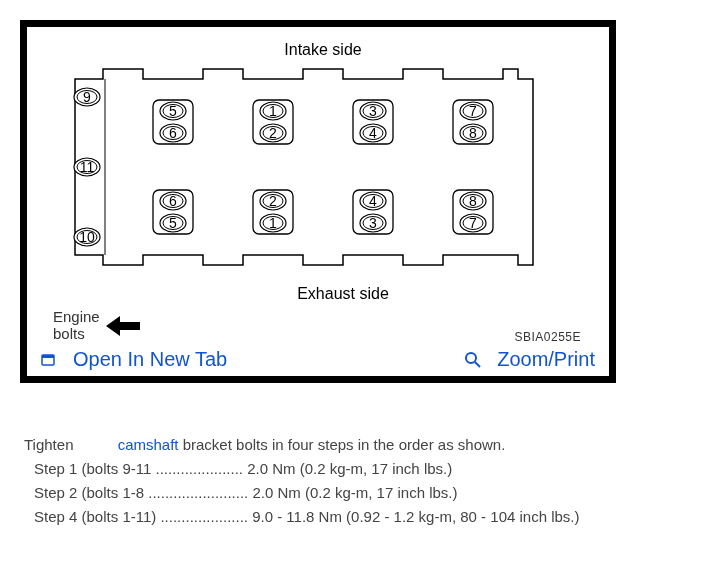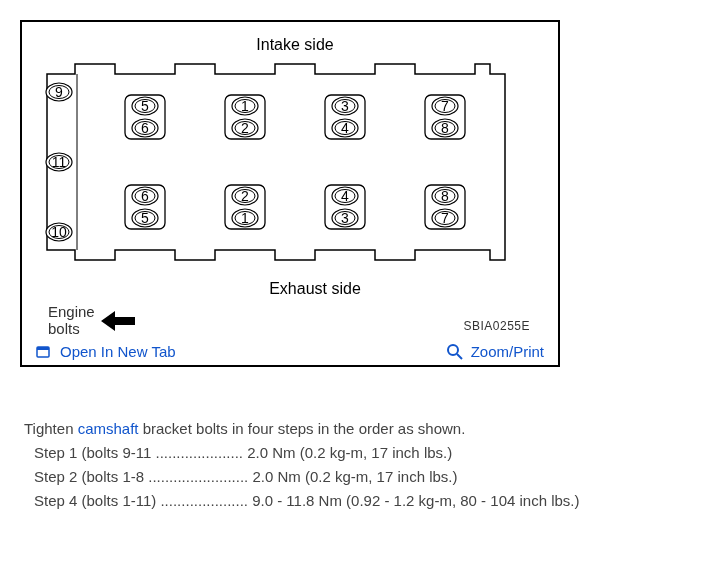--- a/index.html
+++ b/index.html
@@ -6,22 +6,22 @@
   body {
     margin: 0;
     padding: 20px;
     font-family: Arial, sans-serif;
     font-size: 14px;
     color: #333;
     background: #fff;
     width: 714px;
   }
   .diagram-frame {
-    border: 2px solid #000000;
-    width: 540px;
+    border: 7px solid #000000;
+    width: 596px;
     position: relative;
     padding: 10px 10px 5px 10px;
   }
   .diagram-svg {
     display: block;
     margin: 0 auto;
   }
   .svg-label { font-family: Arial, sans-serif; font-size: 16px; }
   .svg-bolt { font-family: Arial, sans-serif; font-size: 14px; text-anchor: middle; dominant-baseline: central; }
   .below-svg {
@@ -48,33 +48,33 @@
   .toolbar {
     display: flex;
     justify-content: space-between;
     align-items: center;
     margin-top: 6px;
     padding: 0 4px;
   }
   .toolbar a {
     color: #1155cc;
     text-decoration: none;
-    font-size: 15px;
-    display: flex;
-    align-items: center;
-    gap: 8px;
+    font-size: 20px;
+    display: flex;
+    align-items: center;
+    gap: 16px;
   }
   .instructions {
     margin-top: 50px;
     font-size: 15px;
     line-height: 1.6;
     color: #444;
     padding-left: 4px;
   }
-  .instructions .link { color: #1155cc; }
+  .instructions .link { color: #1155cc; margin-left: 40px; }
   .step-row { white-space: pre; padding-left: 10px; }
 </style>
 </head>
 <body>
 
 <div class="diagram-frame">
   <svg class="diagram-svg" width="510" height="270" viewBox="0 0 510 270">
 
     <text class="svg-label" x="260" y="18" text-anchor="middle">Intake side</text>
     <text class="svg-label" x="280" y="262" text-anchor="middle">Exhaust side</text>

